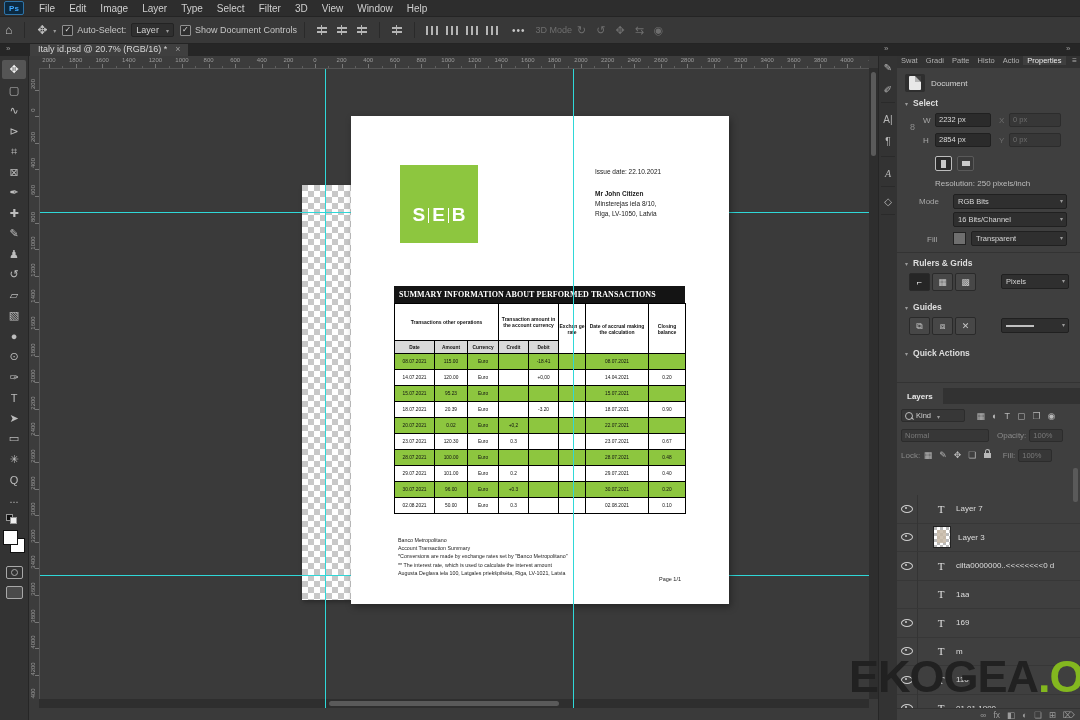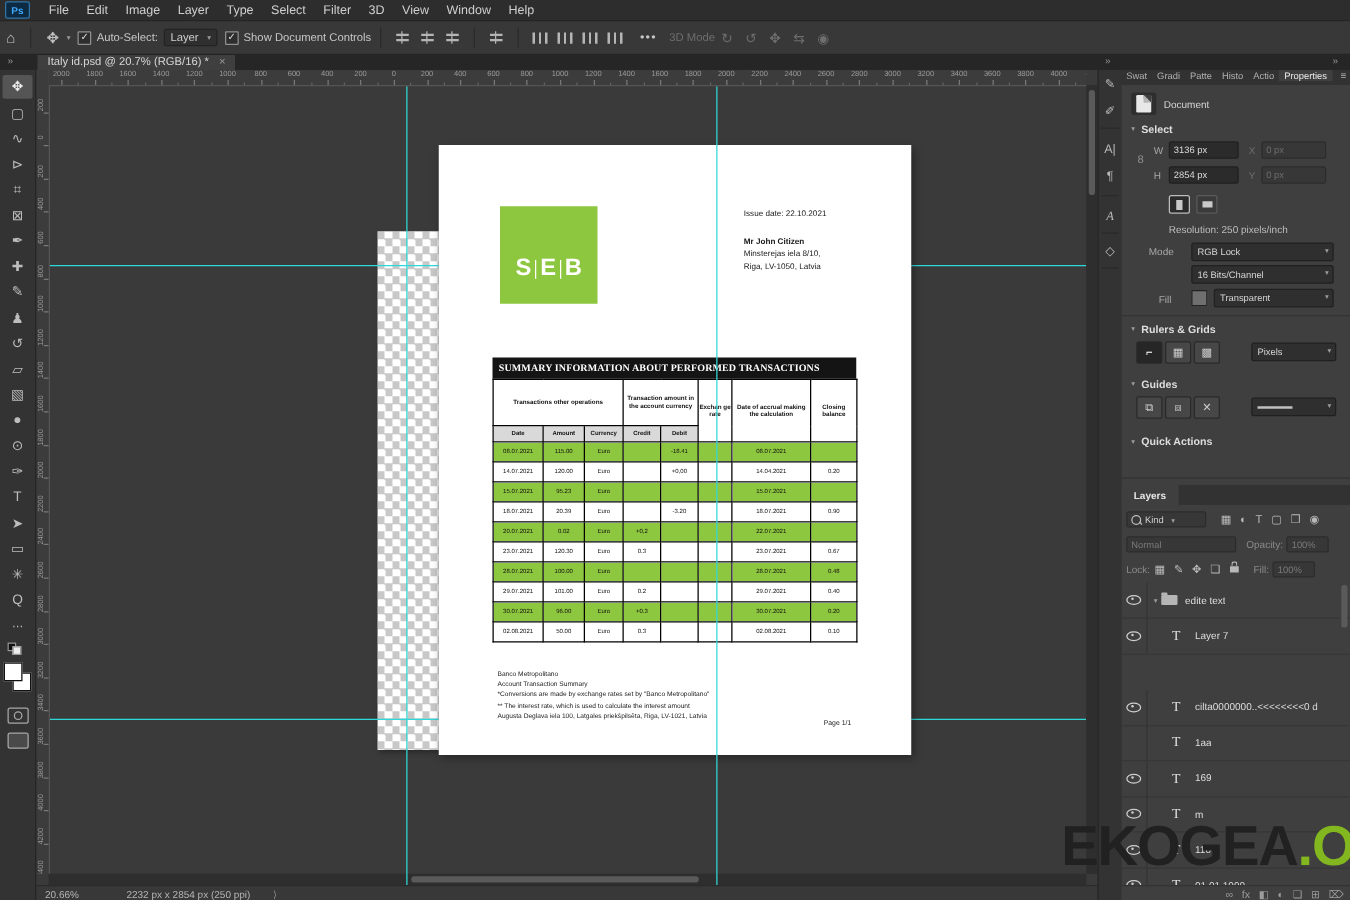--- a/index.html
+++ b/index.html
@@ -581,25 +581,20 @@
     <div class="vguide" style="left: 286px; background: rgb(47, 216, 216);"></div>
     <div class="vguide" style="left: 534px; background: rgb(47, 216, 216);"></div>
   </div>
   <div id="vscroll">
       <div class="thumb"></div>
     </div>
   <div id="hscroll">
       <div class="thumb"></div>
     </div>
 
-  <div id="statusbar">
-    <span id="status-zoom">20.66%</span>
-    <span id="status-info">2232 px x 2854 px (250 ppi)</span>
-    <span id="status-chev">⟩</span>
-  </div>
 
   <div id="dockstrip">
       <span class="strip-icon" style="top: -10px; font-size: 8px;">»</span>
       <span class="strip-icon" style="top: 6px;">✎</span>
       <span class="strip-icon" style="top: 28px;">✐</span>
       <span class="strip-icon" style="top: 58px;">A|</span>
       <span class="strip-icon" style="top: 80px;">¶</span>
       <span class="strip-icon" style="top: 112px; font-style: italic; font-family: &quot;Liberation Serif&quot;, serif;">A</span>
       <span class="strip-icon" style="top: 140px;">◇</span>
       <span class="strip-sep" style="top: 46px;"></span>
@@ -624,39 +619,39 @@
       </div>
     <span class="plabel" style="left:34px;top:27px;color:#d6d6d6">Document</span>
 
     <div class="sect" style="top:46px">
         <span class="caret">▾</span>
         <span>Select</span>
       </div>
 
     <span class="chain" style="left:13px;top:70px">8</span>
     <span class="plabel" style="left:26px;top:64px">W</span>
-    <span class="pfield" style="left:38px;top:61px;width:48px">3136 px</span>
+    <span class="pfield" style="left:38px;top:61px;width:48px">2232 px</span>
     <span class="plabel" style="left:102px;top:64px;color:#6d6d6d">X</span>
     <span class="pfield dis" style="left:112px;top:61px;width:44px">0 px</span>
     <span class="plabel" style="left:26px;top:84px">H</span>
     <span class="pfield" style="left:38px;top:81px;width:48px">2854 px</span>
     <span class="plabel" style="left:102px;top:84px;color:#6d6d6d">Y</span>
     <span class="pfield dis" style="left:112px;top:81px;width:44px">0 px</span>
 
     <span class="orient active" style="left:38px;top:104px">
         <i style="width:5px;height:8px"></i>
       </span>
     <span class="orient" style="left:60px;top:104px">
         <i style="width:8px;height:5px"></i>
       </span>
 
     <span class="plabel" style="left:38px;top:127px;color:#bdbdbd">Resolution: 250 pixels/inch</span>
 
     <span class="plabel" style="left:22px;top:145px">Mode</span>
-    <span class="pdd" style="left:56px;top:142px;width:104px"><span>RGB Lock</span><span class="dc">▾</span></span>
+    <span class="pdd" style="left:56px;top:142px;width:104px"><span>RGB Bits</span><span class="dc">▾</span></span>
     <span class="pdd" style="left:56px;top:160px;width:104px"><span>16 Bits/Channel</span><span class="dc">▾</span></span>
     <span class="plabel" style="left:30px;top:183px">Fill</span>
     <span class="fillsw" style="left:56px;top:180px"></span>
     <span class="pdd" style="left:74px;top:179px;width:86px"><span>Transparent</span><span class="dc">▾</span></span>
 
     <div class="pdivider" style="top:200px"></div>
     <div class="sect" style="top:206px">
         <span class="caret">▾</span>
         <span>Rulers &amp; Grids</span>
       </div>
@@ -698,34 +693,33 @@
       <span class="lfield" style="margin-left:3px;width:26px">100%</span>
     </div>
     <div class="lrow" style="top:396px;height:14px;padding-left:4px">
       <span class="lgray">Lock:</span>
       <span id="lock-icons"><span class="ficon">▦</span><span class="ficon">✎</span><span class="ficon">✥</span><span class="ficon">❏</span></span>
       <span class="padlock"></span>
       <span class="lgray" style="margin-left:8px">Fill:</span>
       <span class="lfield" style="margin-left:3px;width:26px">100%</span>
     </div>
     <div id="layer-list">
-        <div class="layer-row" style="top: 0px;">
-          <span class="eye-cell">
-            <span class="eye"></span>
-          </span>
-          <span class="lcaret">▾</span>
-          <span class="folder"></span>
-          <span class="lname">edite text</span>
-        </div>
         <div class="layer-row" style="top: 28.5px;">
           <span class="eye-cell">
             <span class="eye"></span>
           </span>
           <span class="tthumb">T</span>
           <span class="lname">Layer 7</span>
+        </div>
+        <div class="layer-row" style="top: 57px;">
+          <span class="eye-cell">
+            <span class="eye"></span>
+          </span>
+          <span class="ithumb"></span>
+          <span class="lname">Layer 3</span>
         </div>
         <div class="layer-row" style="top: 85.5px;">
           <span class="eye-cell">
             <span class="eye"></span>
           </span>
           <span class="tthumb">T</span>
           <span class="lname">cilta0000000..&lt;&lt;&lt;&lt;&lt;&lt;&lt;&lt;0 d</span>
         </div>
         <div class="layer-row" style="top: 114px;">
           <span class="eye-cell"></span>

